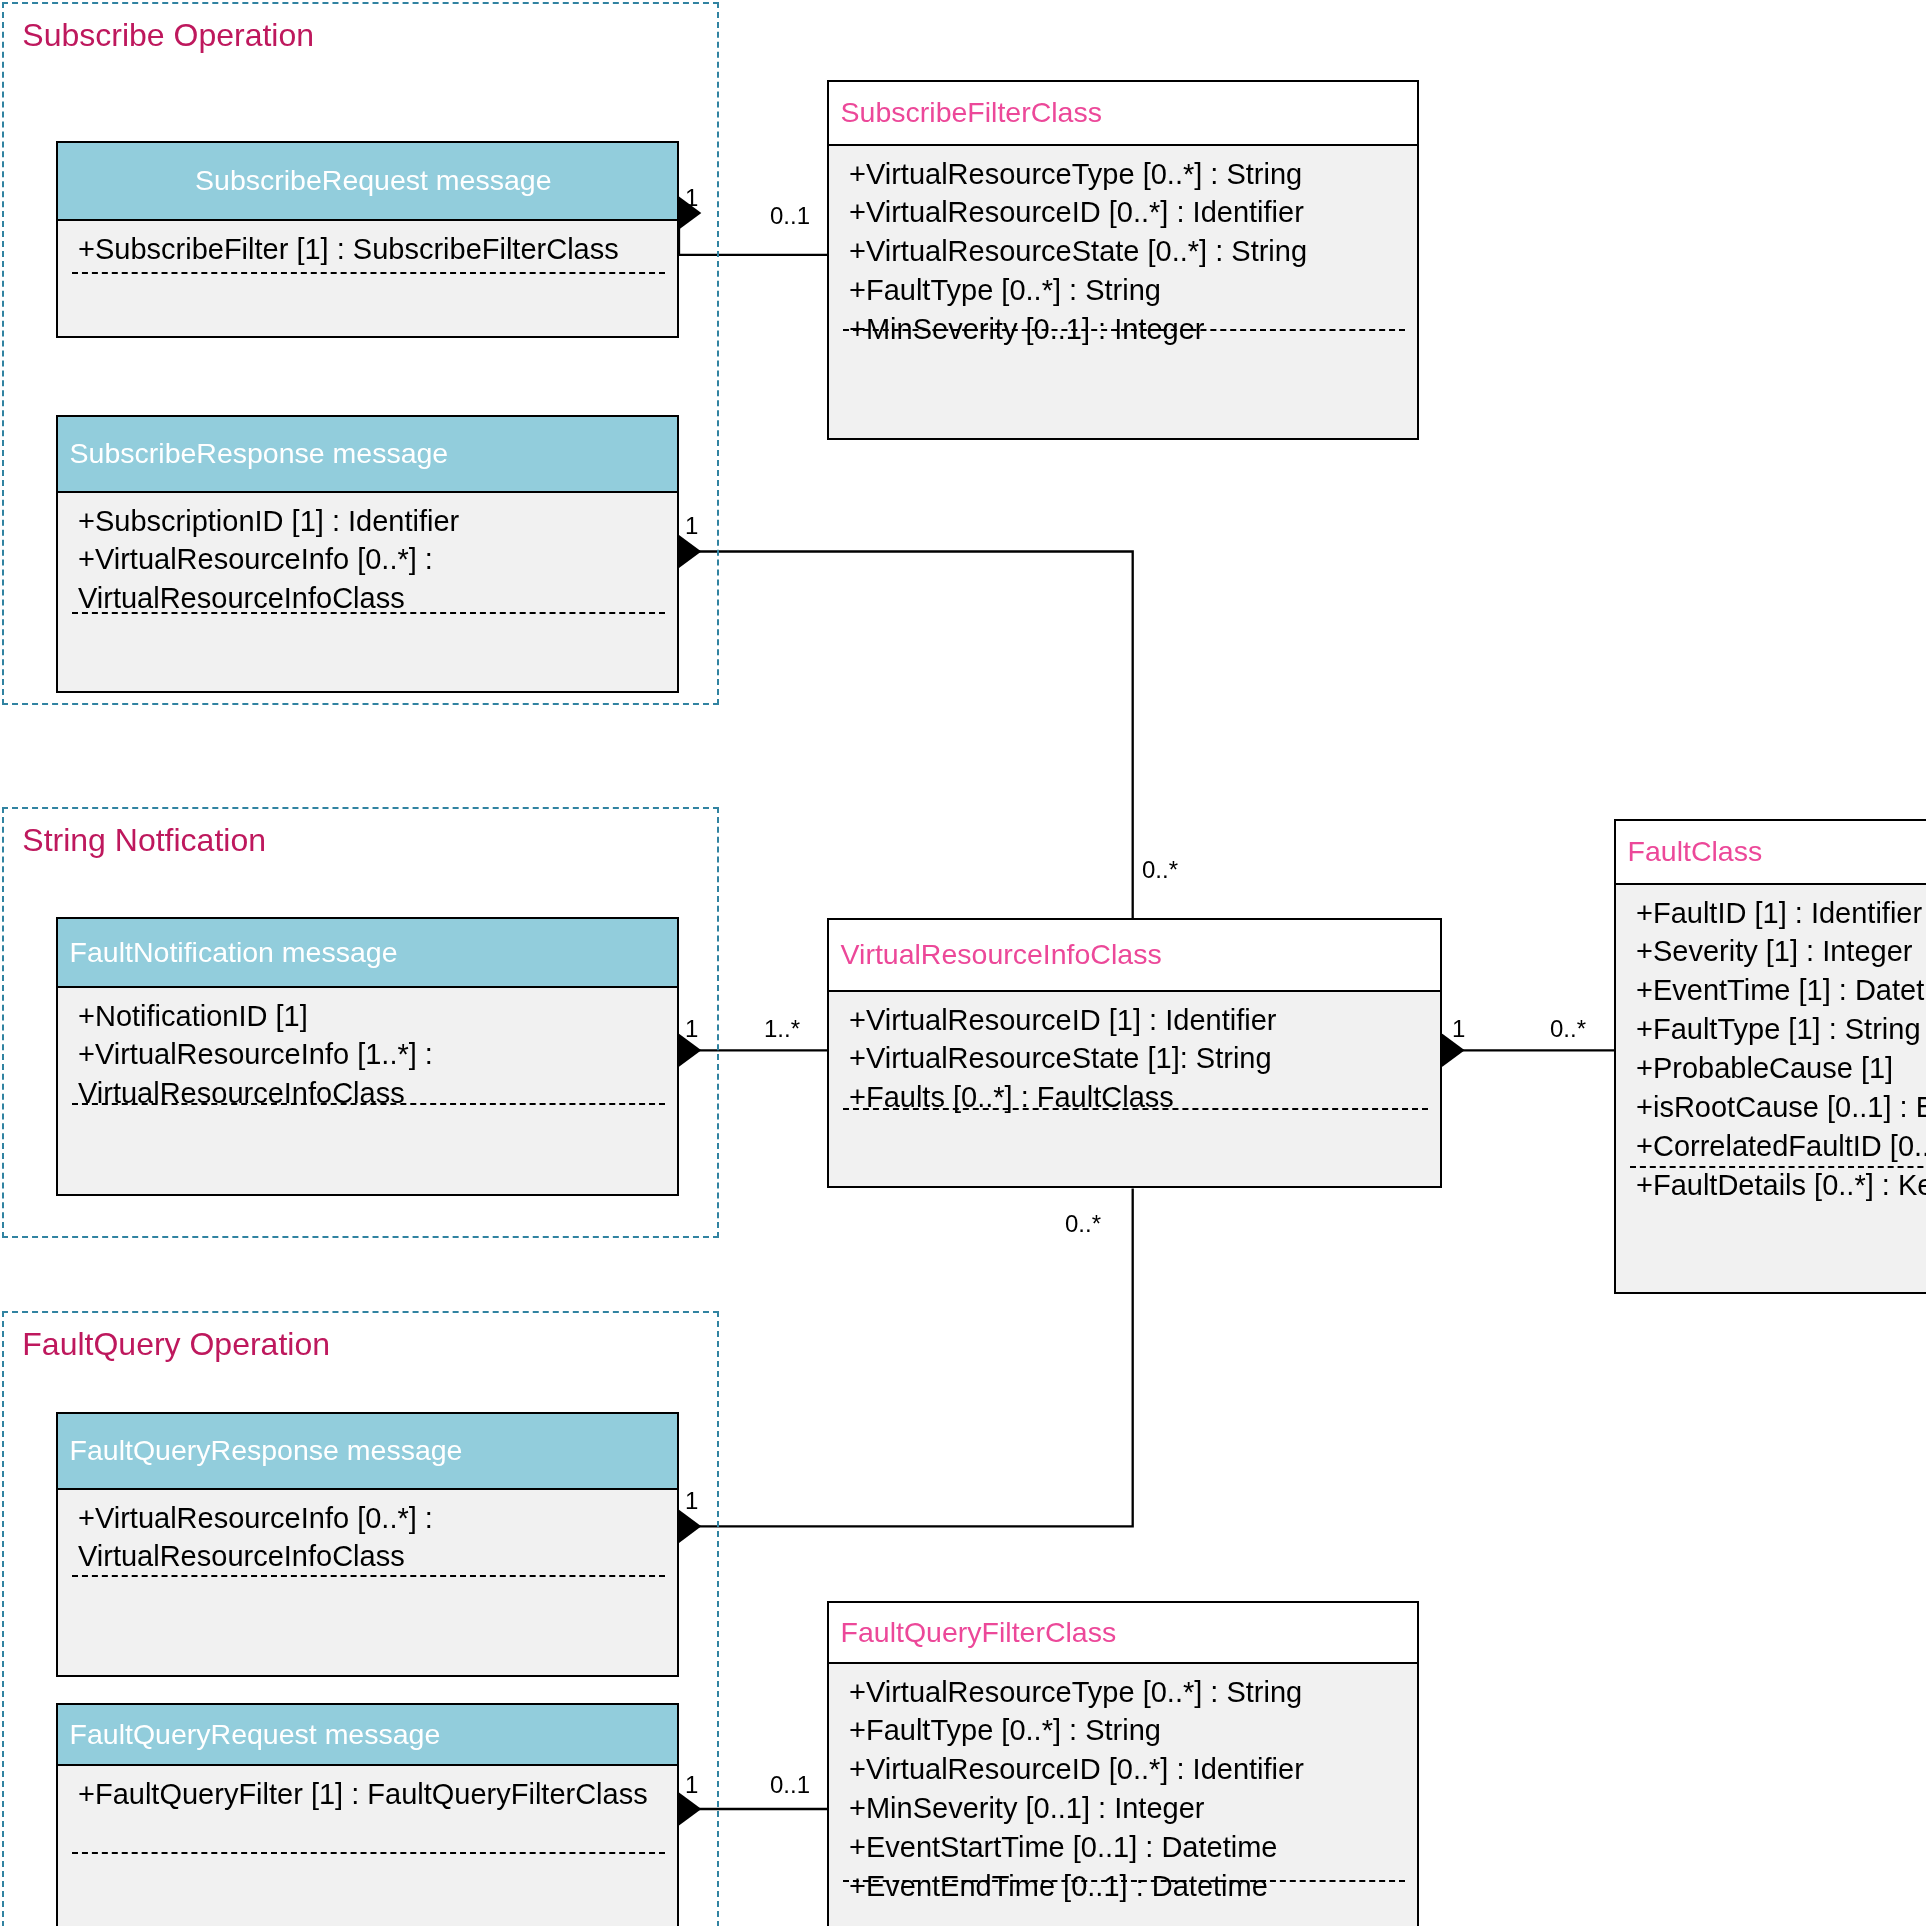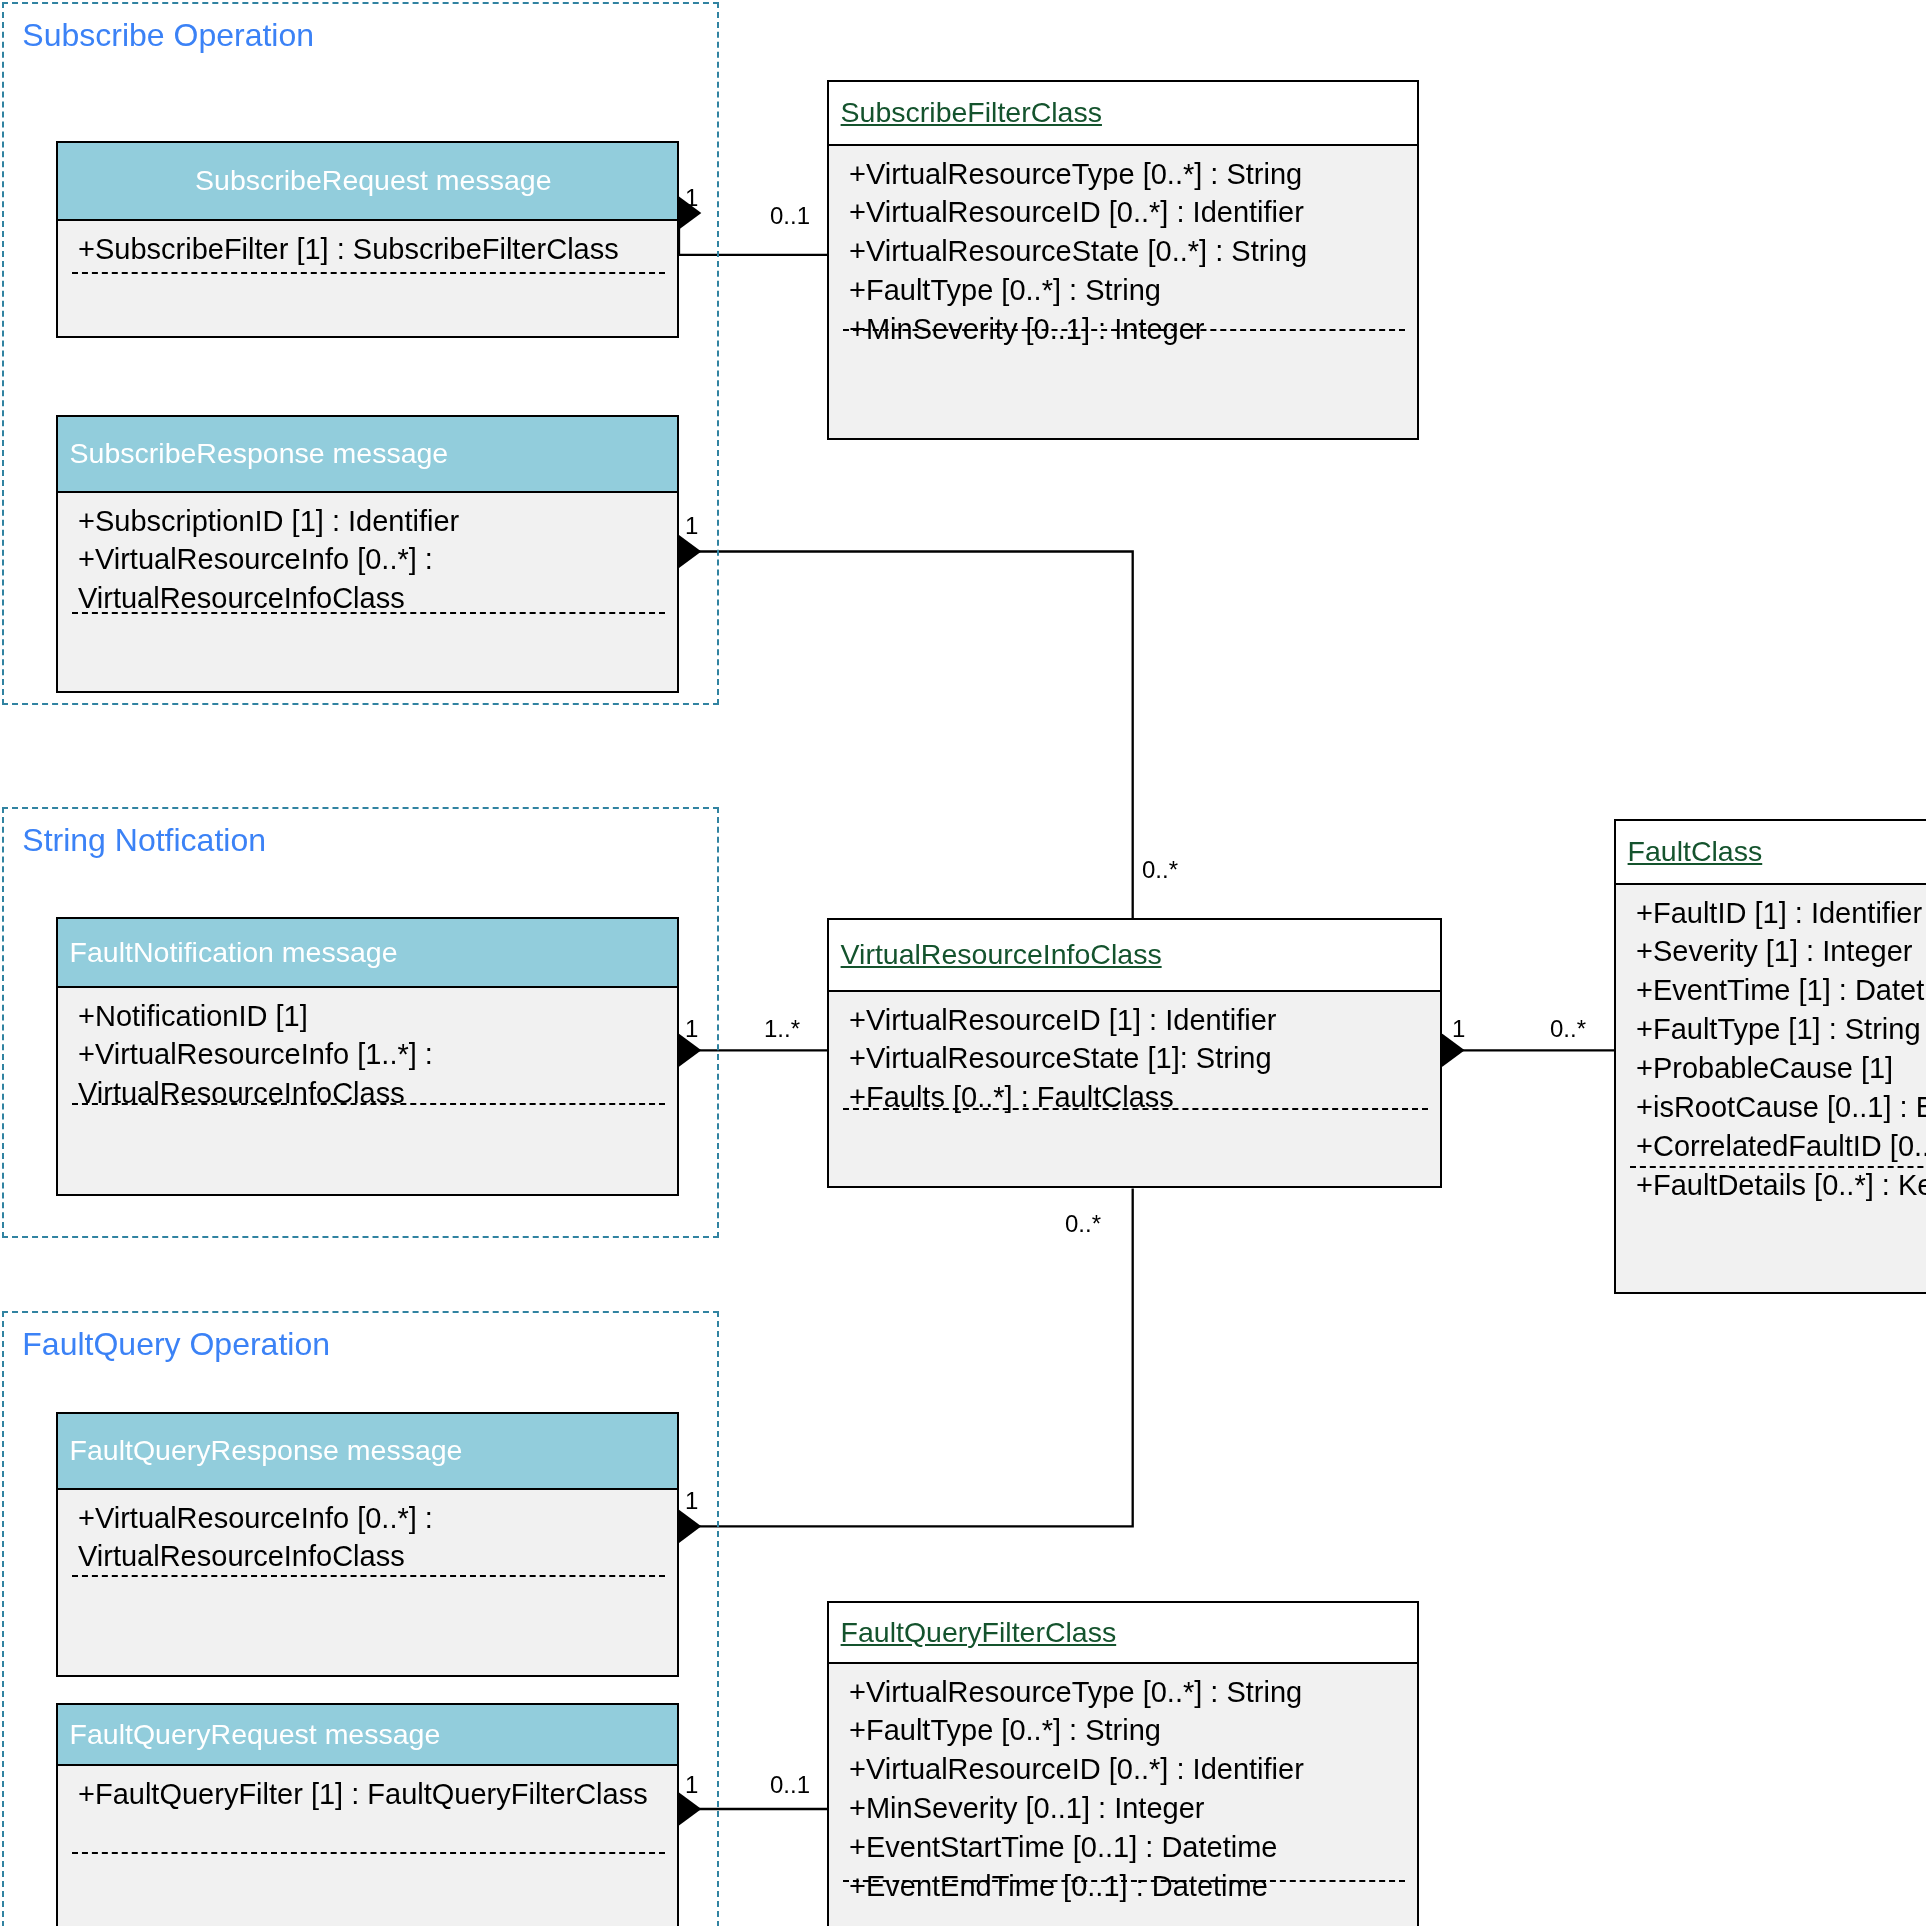--- a/index.html
+++ b/index.html
@@ -17,21 +17,21 @@
   }
   
   .group-frame {
     position: absolute;
     border: 2.3px dashed #3183A1;
     box-sizing: border-box;
     background: transparent;
   }
   .group-title {
     position: absolute;
-    color: #3b82f6;
+    color: #be185d;
     font-size: 32px;
     font-weight: 400;
     line-height: 1;
     white-space: nowrap;
     font-family: "Liberation Sans", sans-serif;
   }
   
   .uml-box {
     position: absolute;
     box-sizing: border-box;
@@ -54,21 +54,21 @@
   }
   .uml-header.cls {
     background: #FFFFFF;
   }
   .uml-title {
     font-size: 28.5px;
     line-height: 1.05;
     white-space: nowrap;
   }
   .uml-header.msg .uml-title { color: #FFFFFF; }
-  .uml-header.cls .uml-title { color: #14532d; text-decoration: underline; }
+  .uml-header.cls .uml-title { color: #ec4899; }
 
   .uml-body {
     position: relative;
     flex: 1 1 auto;
     background: #F1F1F1;
     padding: 8.5px 15.4px 0 20px;
     box-sizing: border-box;
     overflow: hidden;
   }
   .attr {

